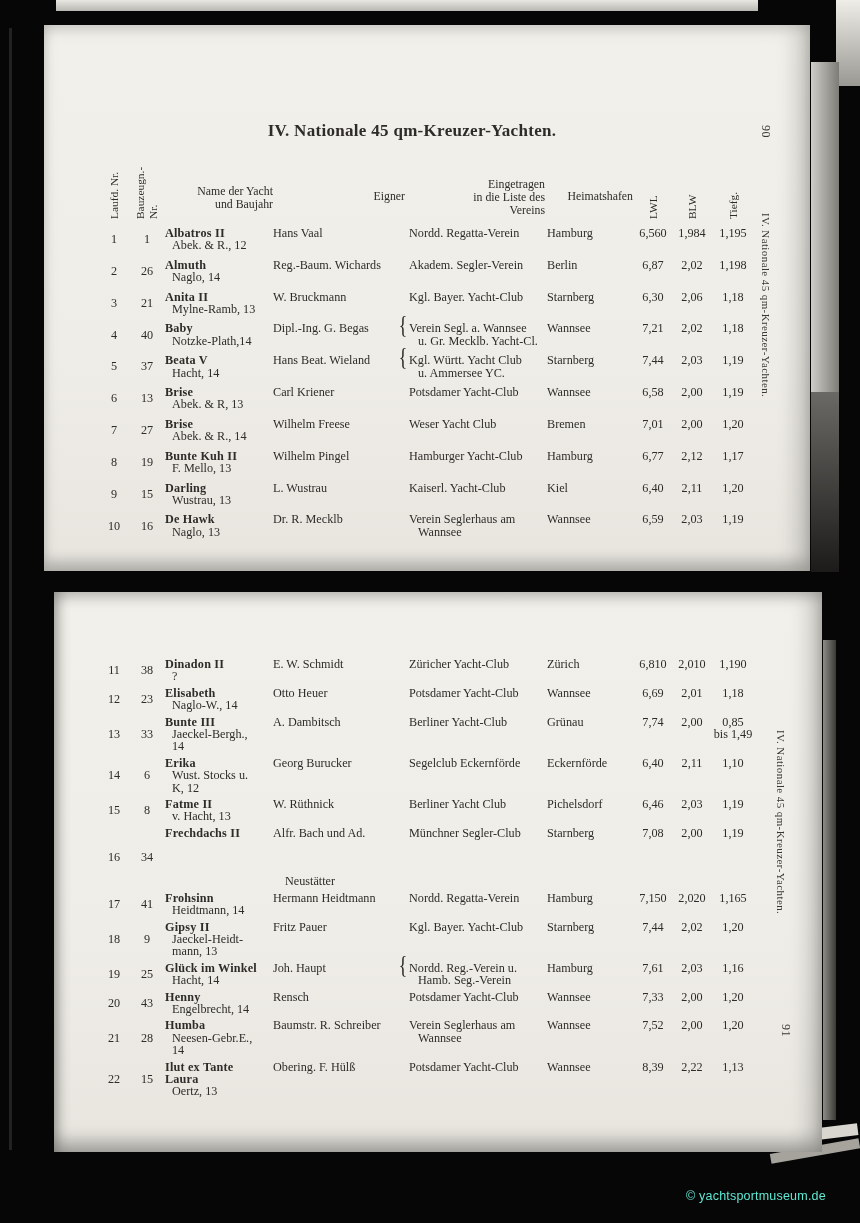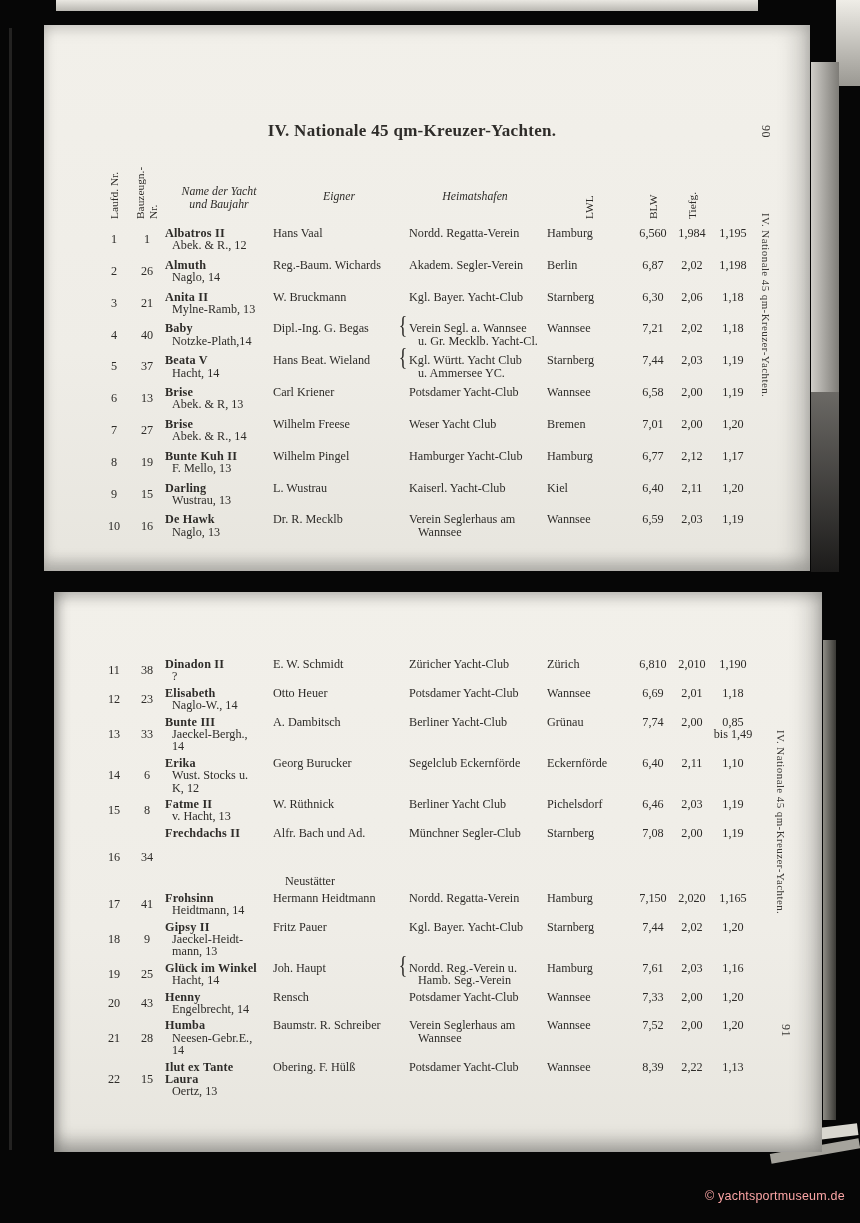--- a/index.html
+++ b/index.html
@@ -35,21 +35,21 @@
     box-shadow: inset -14px 0 20px rgba(0,0,0,.16), inset 0 -12px 16px rgba(0,0,0,.22), inset 0 8px 10px rgba(0,0,0,.10), inset 10px 0 14px -6px rgba(0,0,0,.20); }
 
   .title { margin:0; text-align:center; font-size:17px; font-weight:700; letter-spacing:.3px; line-height:20px; padding-right:30px; }
 
   
   .tablewrap-top { margin-left:55px; }
   .tablewrap-bottom { margin-left:45px; }
   .thead, .trow { display:grid; grid-template-columns:30px 36px 108px 132px 140px 88px 40px 38px 44px; }
   .thead { height:68px; align-items:end; margin-top:10px; font-size:11.8px; line-height:13px; }
   .hc { white-space:pre-line; }
-  .hc.text { text-align:center; align-self:end;font-style:italic; }
+  .hc.text { text-align:right; align-self:end; }
   .pb-a { padding-bottom:8px; }
   .pb-b { padding-bottom:16px; }
   .pb-c { padding-bottom:2px; }
   .vert { writing-mode:vertical-rl; transform:rotate(180deg); justify-self:center; height:66px; font-size:11.4px; line-height:13px; }
   .tbody { margin-top:8px; }
   .trow { font-size:12.2px; line-height:12.4px; }
   .page-top  .trow { margin-bottom:7px; }
   .page-bottom .trow { margin-bottom:4px; }
   .c { align-self:start; }
   .c.nr, .c.bau { text-align:center; align-self:center; }
@@ -63,22 +63,22 @@
   .c.num { text-align:center; }
 
   
   .margin-vert { position:absolute; writing-mode:vertical-rl; font-size:11px; letter-spacing:.4px; color:#3a3835; }
   .mt-top { left:716px; top:188px; }
   .pn-top { left:714px; top:100px; font-size:12px; }
   .mt-bottom { left:721px; top:138px; }
   .pn-bottom { left:724px; top:432px; font-size:12px; }
 
   
-  .watermark { position:absolute; left:686px; top:1189px; color:#fca5a5;
-    font-family:"Liberation Sans","DejaVu Sans",sans-serif; font-size:12.5px; letter-spacing:.2px;margin-left:19px; }
+  .watermark { position:absolute; left:686px; top:1189px; color:#5eead4;
+    font-family:"Liberation Sans","DejaVu Sans",sans-serif; font-size:12.5px; letter-spacing:.2px; }
 </style>
 </head>
 <body>
 
 <div class="stage">
 
   <div class="sliver-top"></div>
   <div class="sliver-topright"></div>
   <div class="spine-line"></div>
   <div class="stack-right-top"></div>
@@ -94,20 +94,23 @@
     <h1 class="title">IV. Nationale 45 qm-Kreuzer-Yachten.</h1>
 
     <div class="tablewrap-top">
       <div class="thead">
         <div class="hc vert">Laufd. Nr.</div>
         <div class="hc vert">Bauzeugn.-
 Nr.</div>
         <div class="hc text pb-a">Name der Yacht
 und Baujahr</div>
         <div class="hc text pb-b">Eigner</div>
+        <div class="hc text pb-c">Eingetragen
+in die Liste des
+Vereins</div>
         <div class="hc text pb-b">Heimatshafen</div>
         <div class="hc vert">LWL</div>
         <div class="hc vert">BLW</div>
         <div class="hc vert">Tiefg.</div>
       </div>
       <div class="tbody" id="rows-top">
           <div class="trow">
             <div class="c nr">1</div>
             <div class="c bau">1</div>
             <div class="c name">

